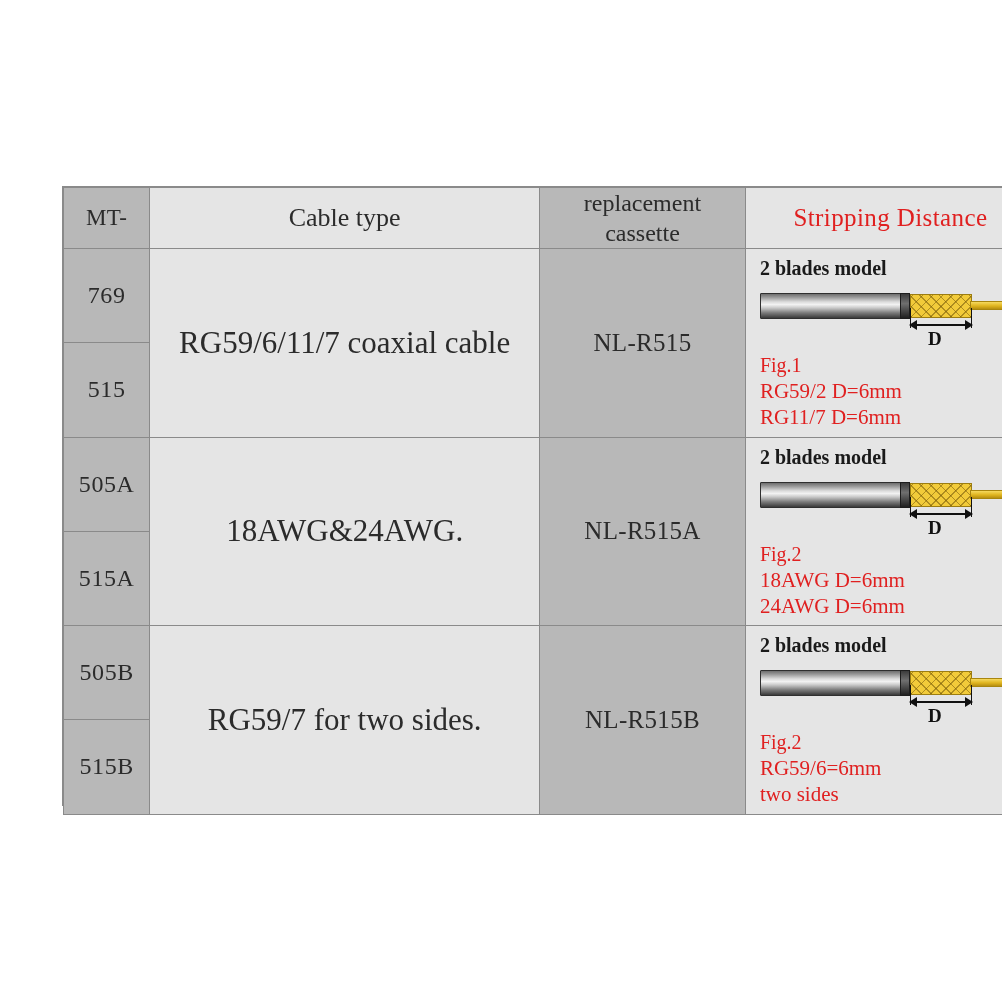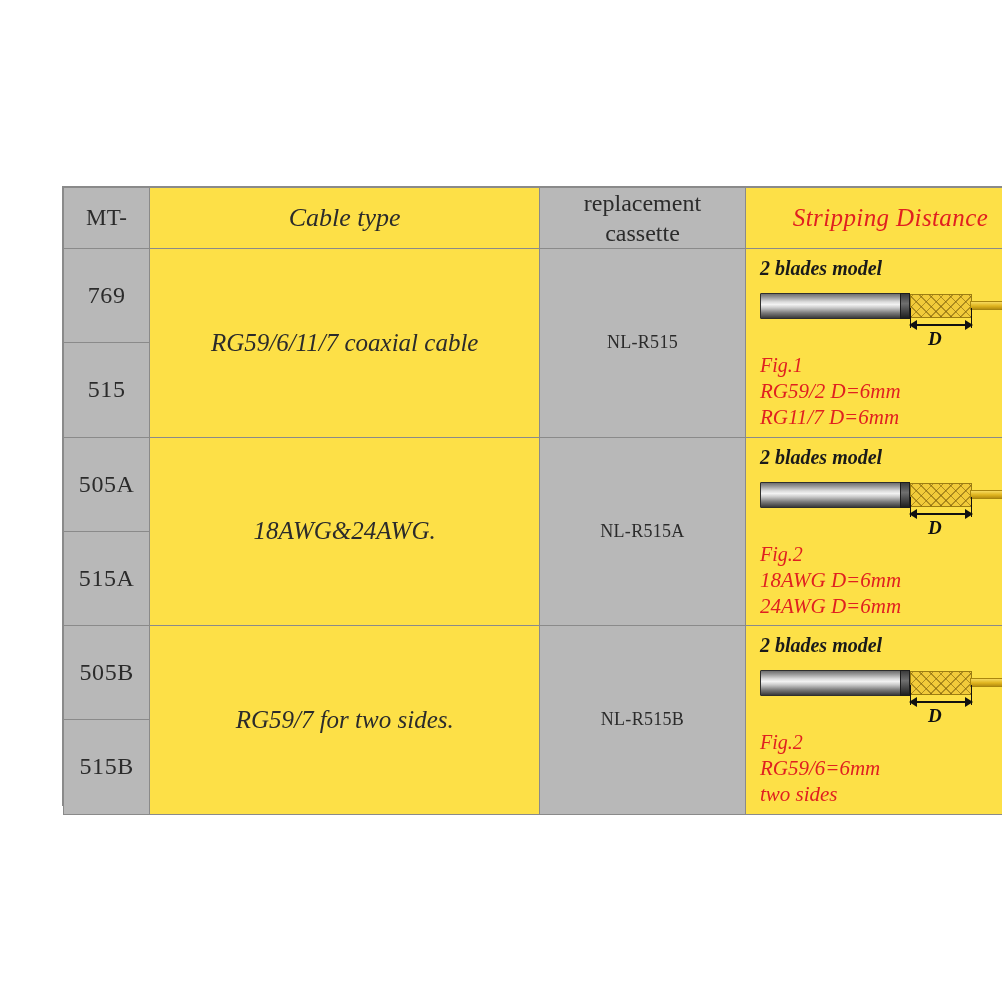--- a/index.html
+++ b/index.html
@@ -40,21 +40,21 @@
     padding: 0;
     vertical-align: middle;
     text-align: center;
   }
   .col-mt { width: 78px; }
   .col-cable { width: 352px; }
   .col-cassette { width: 186px; }
   .col-strip { width: 262px; }
 
   .gray { background: #b8b8b8; }
-  .white { background: #fde047; font-style: italic; }
+  .white { background: #e5e5e5; }
 
   .mt-head {
     font-size: 23px;
     color: #2b2b2b;
     letter-spacing: 0.5px;
   }
   .head-cable {
     font-size: 26px;
     color: #2b2b2b;
   }
@@ -68,25 +68,25 @@
     font-size: 25px;
     color: #e02020;
     letter-spacing: 0.4px;
   }
   .mt-code {
     font-size: 24px;
     color: #2b2b2b;
     letter-spacing: 0.6px;
   }
   .cable-type {
+    font-size: 31px;
+    color: #2b2b2b;
+  }
+  .cassette-code {
     font-size: 25px;
-    color: #2b2b2b;
-  }
-  .cassette-code {
-    font-size: 18px;
     color: #2b2b2b;
     letter-spacing: 0.3px;
   }
 
   
   .strip-cell {
     position: relative;
     height: 100%;
     text-align: left;
     padding: 6px 8px 6px 14px;

